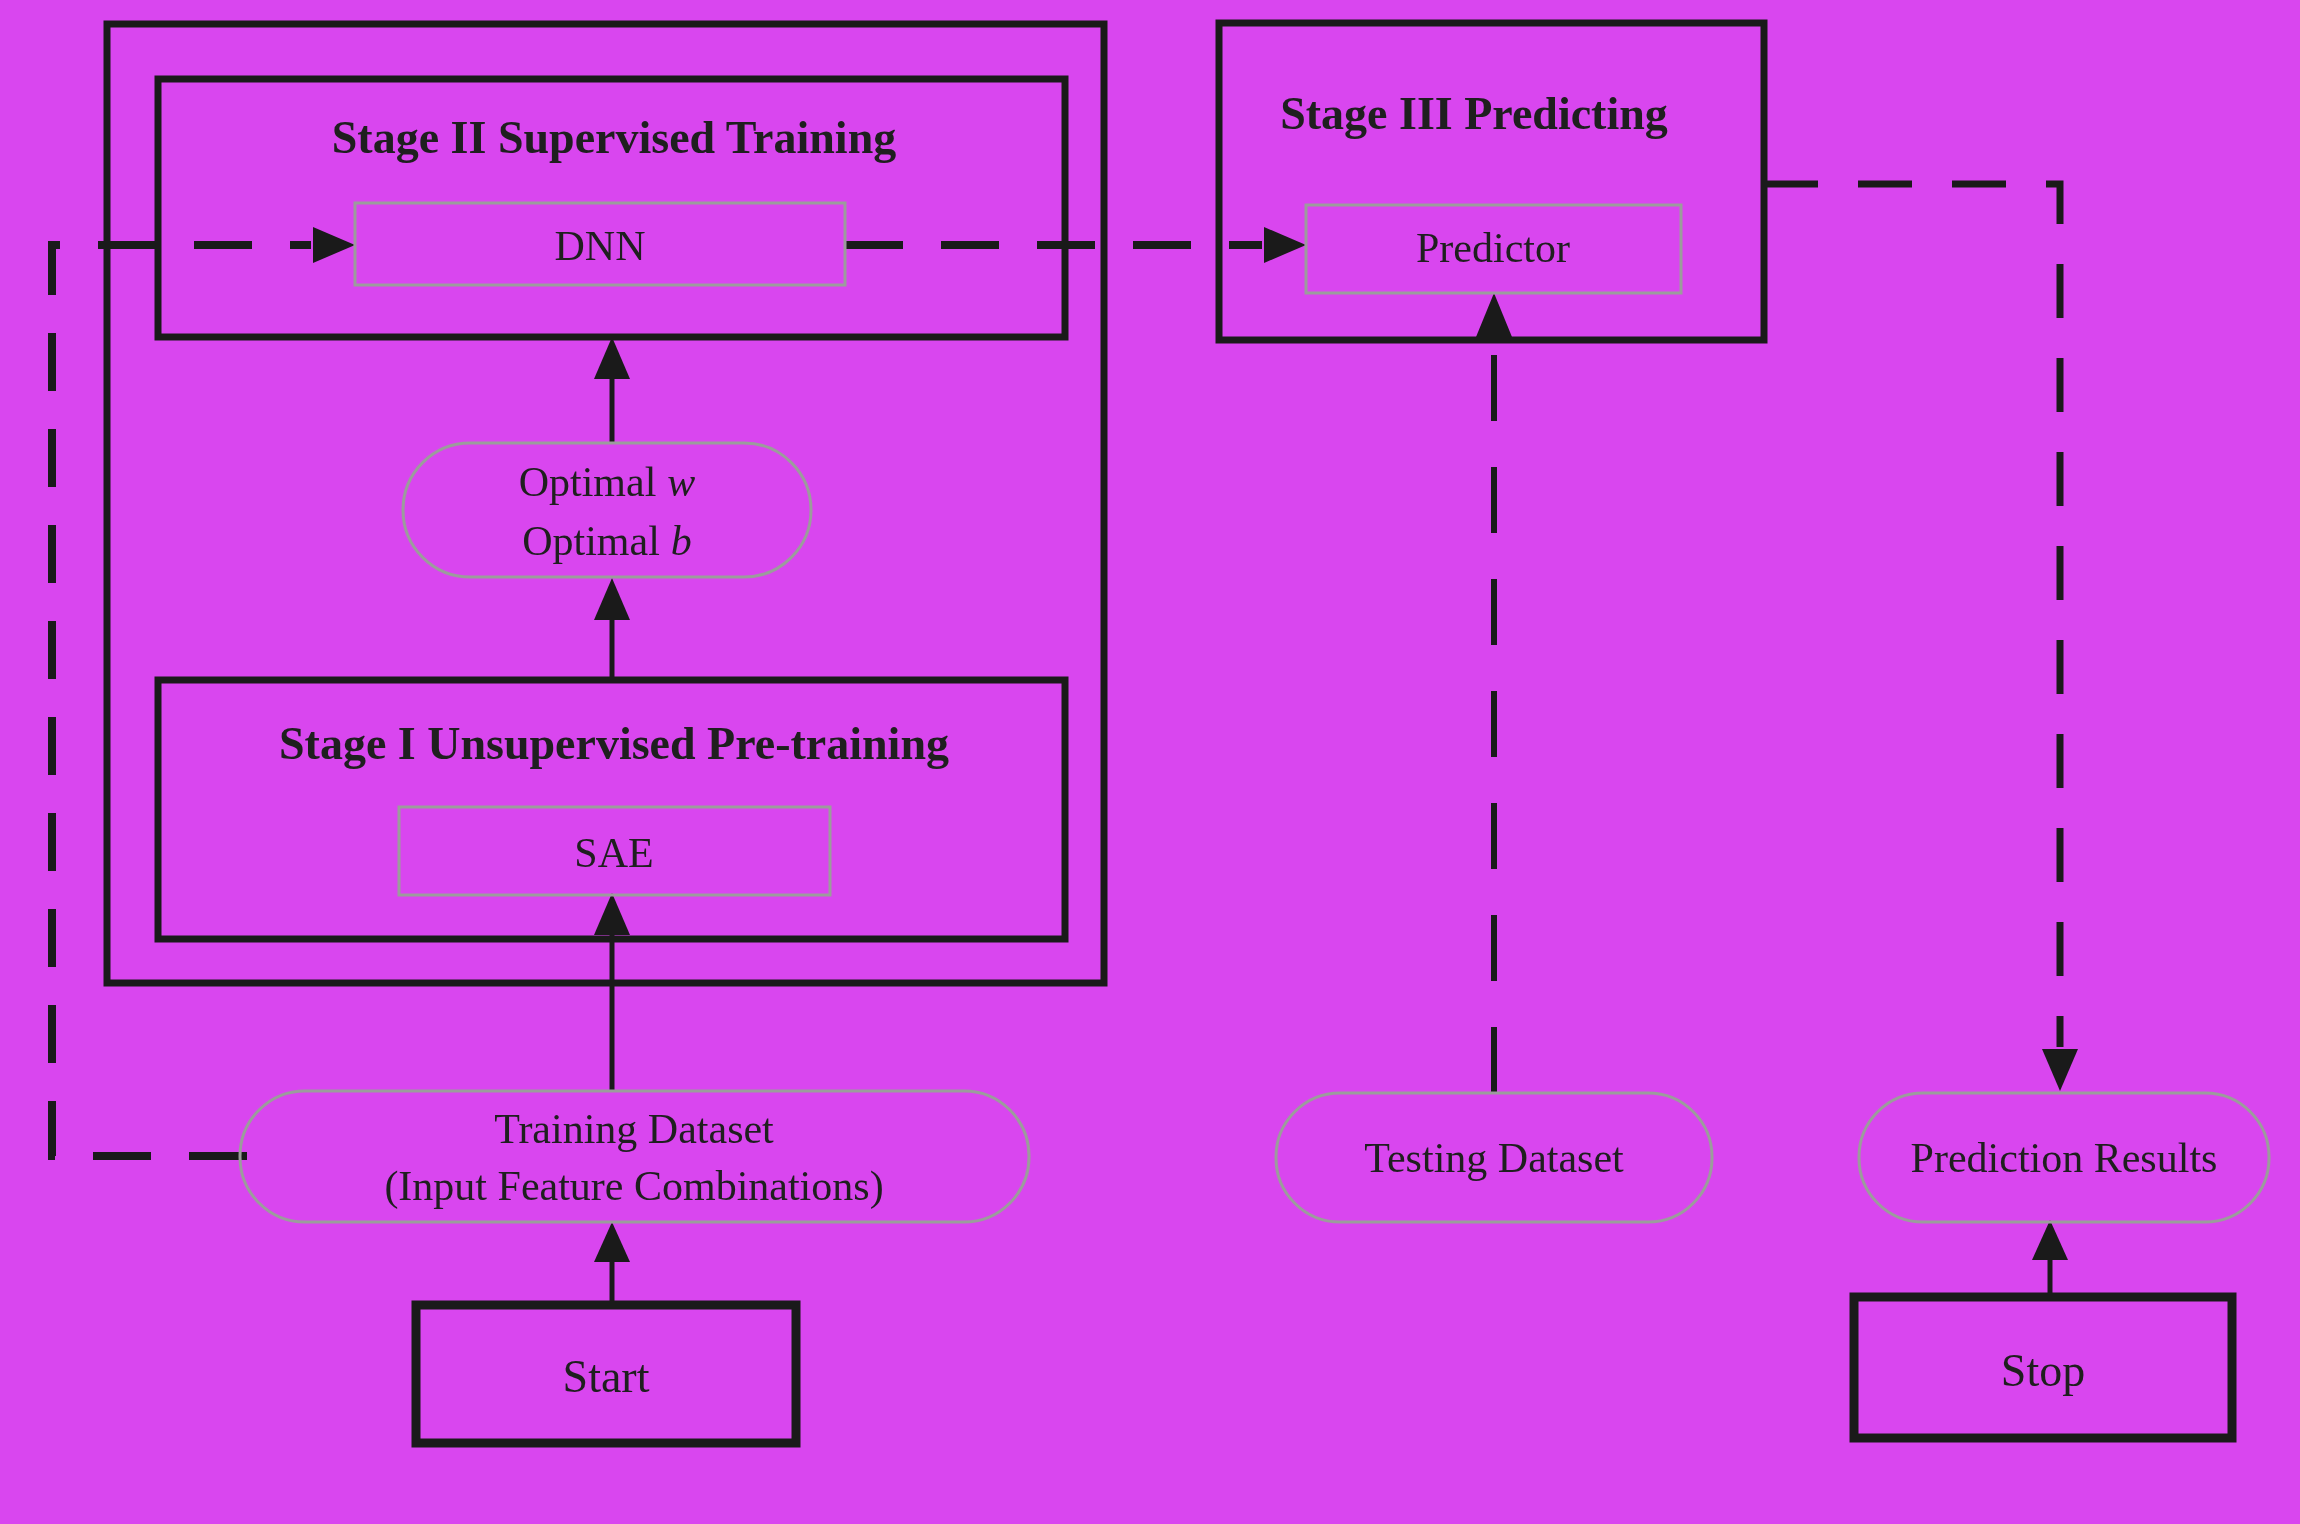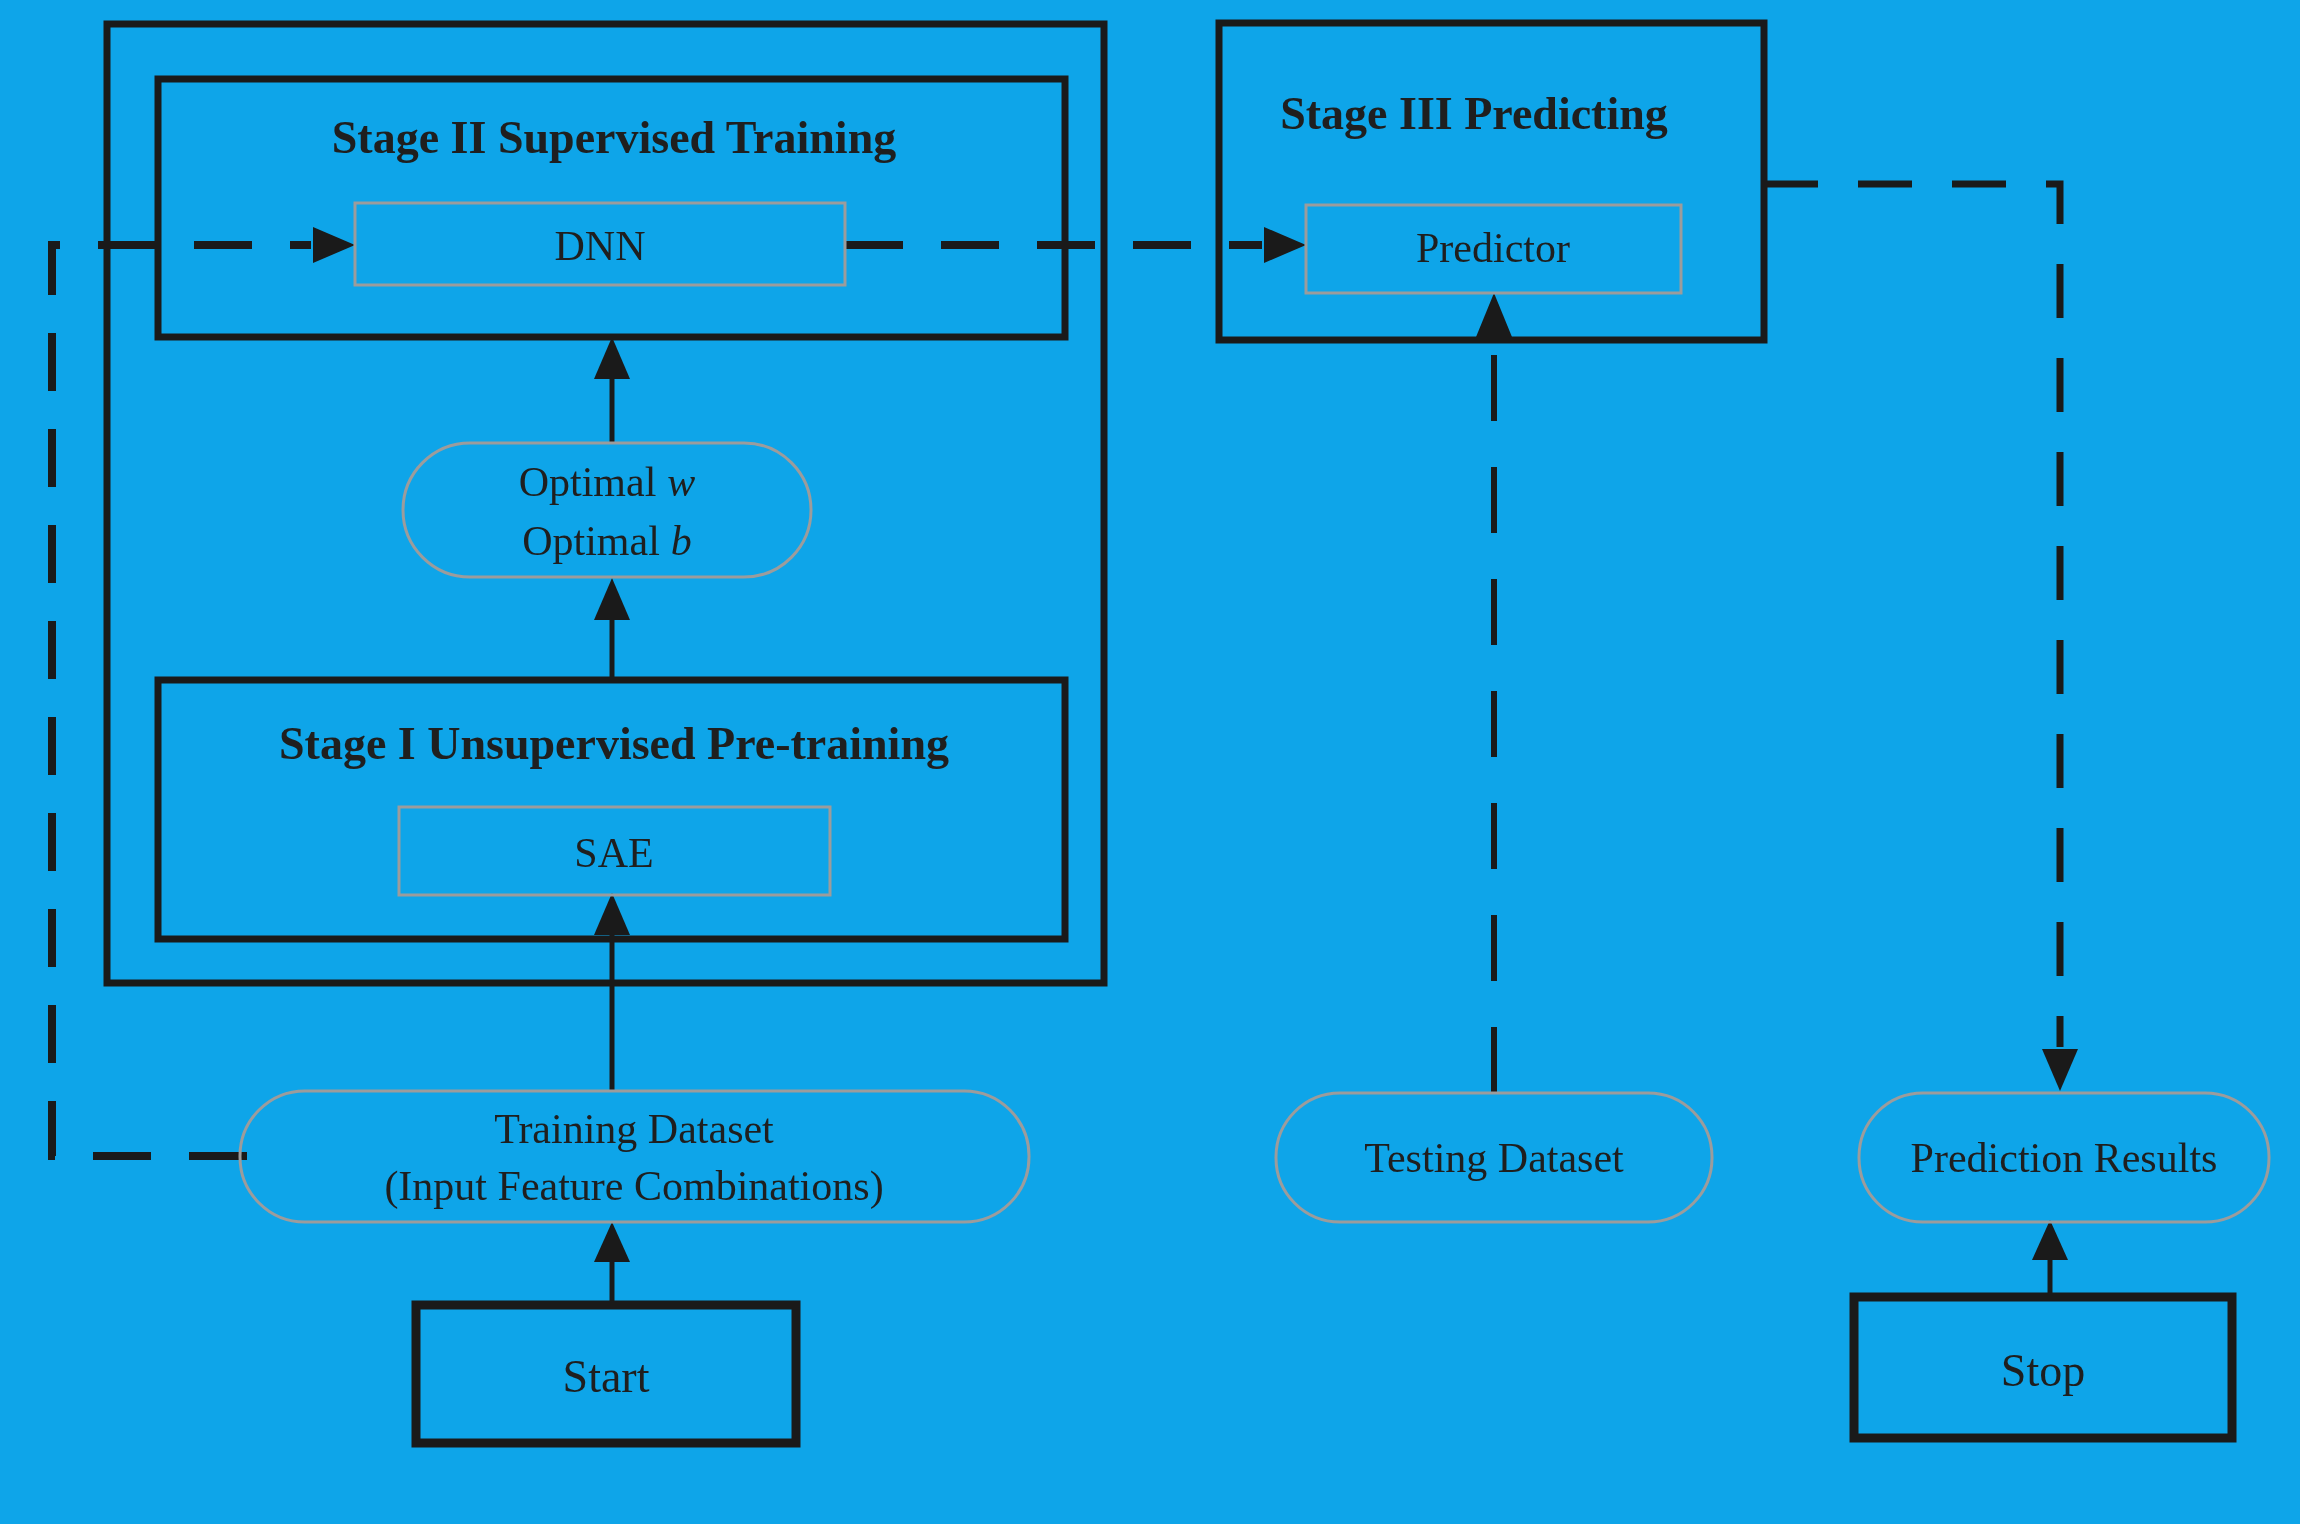--- a/index.html
+++ b/index.html
@@ -3,21 +3,21 @@
 <meta charset="utf-8">
 <style>
   html, body {
     margin: 0;
     padding: 0;
     background: #ffffff;
   }
   .diagram-wrap {
     width: 2300px;
     height: 1524px;
-    background: #0ea5e9;
+    background: #d946ef;
     overflow: hidden;
   }
   svg {
     display: block;
     font-family: "Liberation Serif", "DejaVu Serif", serif;
   }
   .thick-box   { fill: none; stroke-width: 7px; }
   .thick-box-heavy { fill: none; stroke-width: 9px; }
   .thin-box    { fill: none; stroke-width: 3px; }
   .stadium     { fill: none; stroke-width: 3px; }

